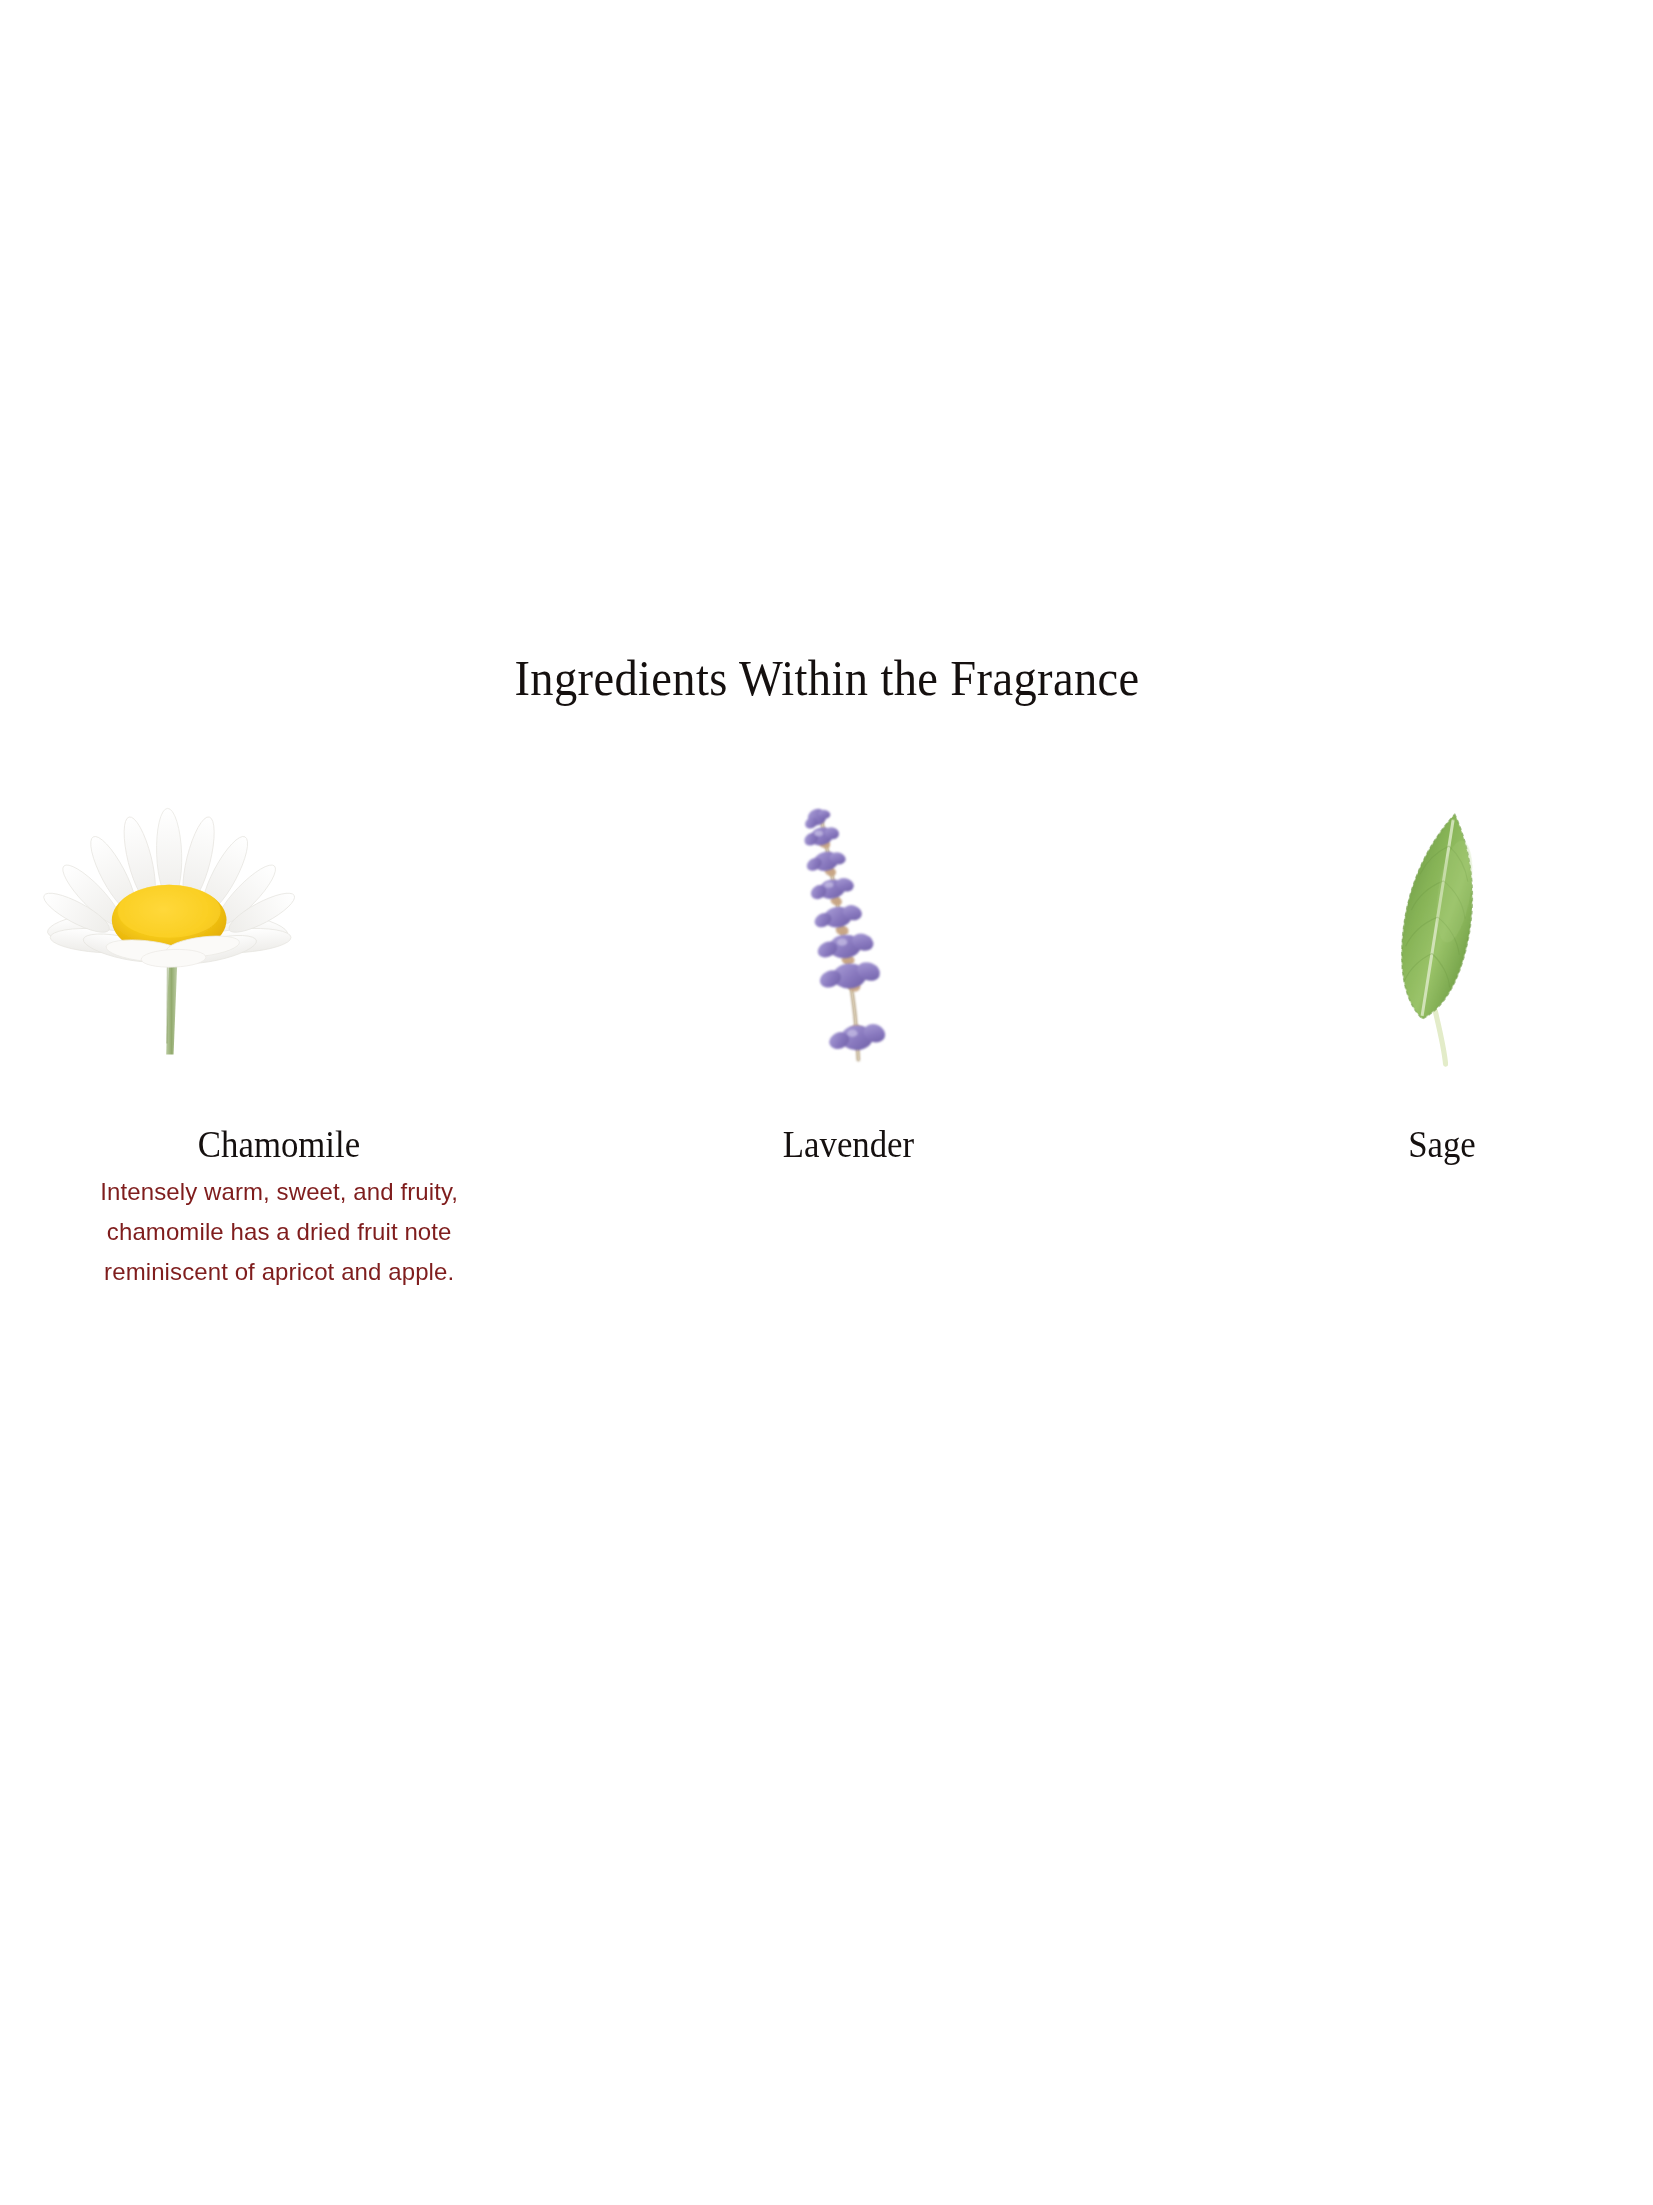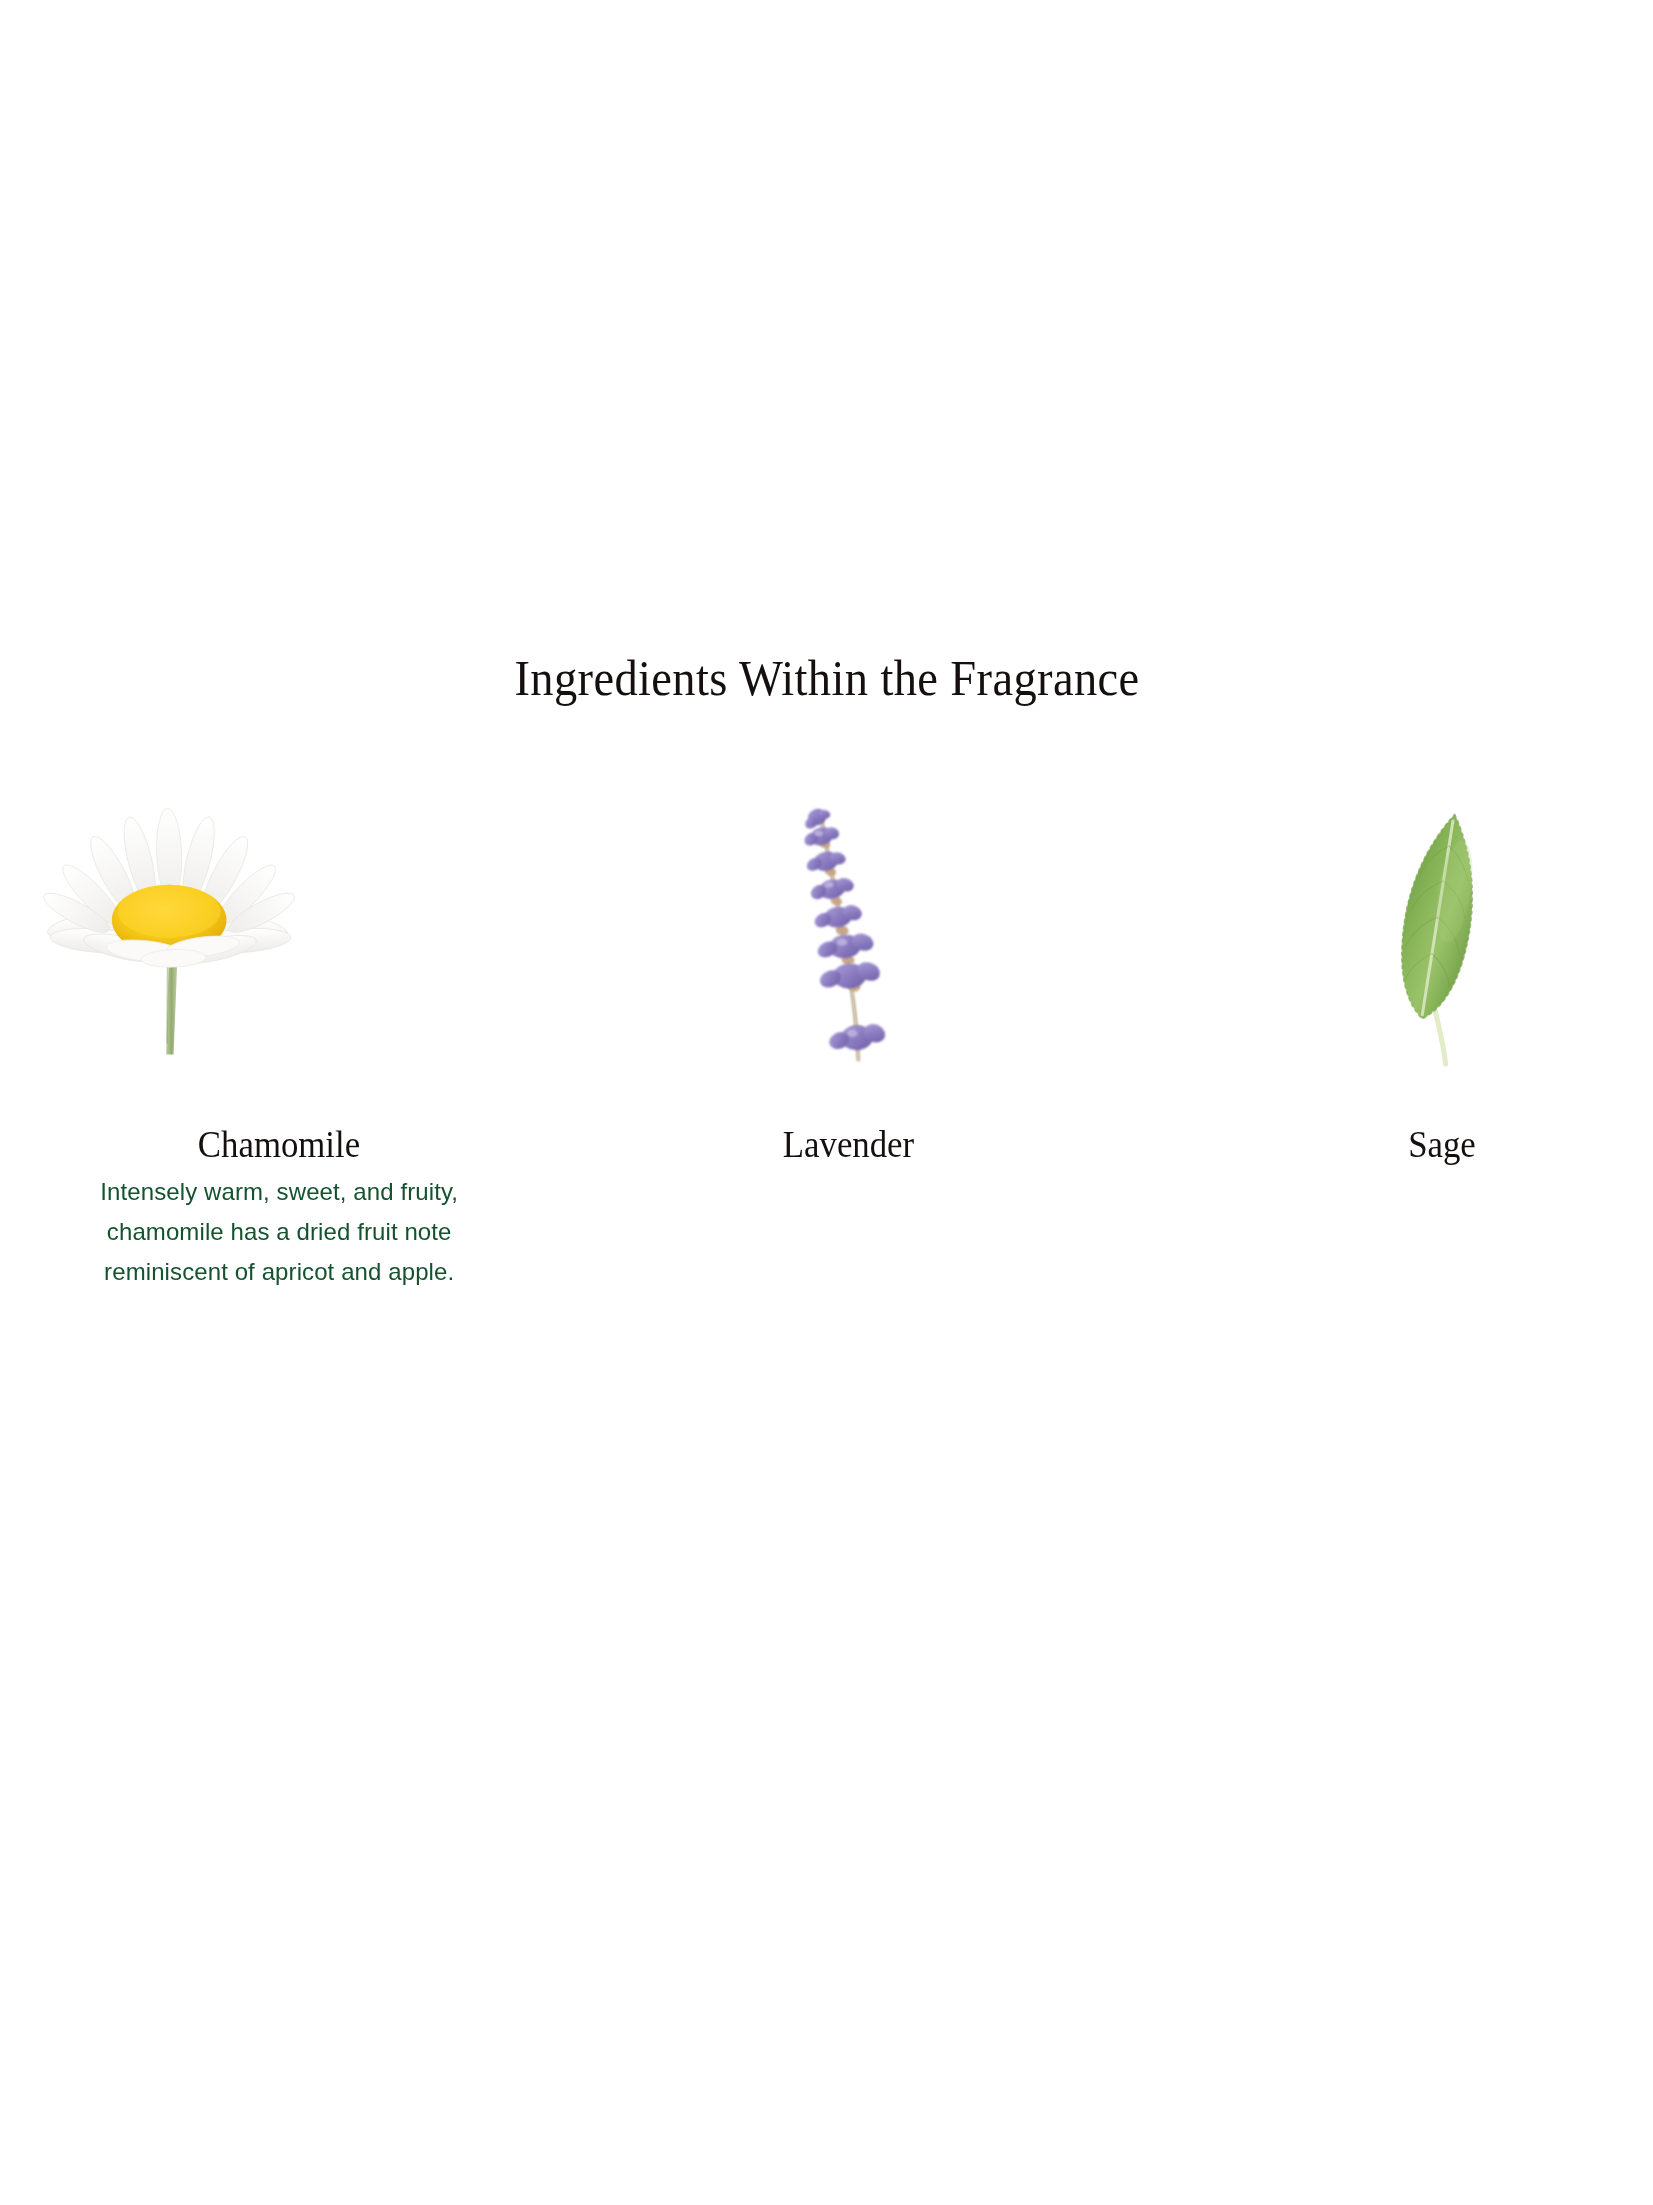--- a/index.html
+++ b/index.html
@@ -81,21 +81,21 @@
     color: #15100f;
     font-weight: 400;
     margin-top: 16px;
     text-align: center;
     transform: scaleX(0.94);
   }
   .ingredient-desc {
     font-family: "Liberation Sans", sans-serif;
     font-size: 24px;
     line-height: 40px;
-    color: #14532d;
+    color: #7f1d1d;
     text-align: center;
     font-weight: 300;
     letter-spacing: 0.1px;
     margin-top: 7.4px;
   }
   .col-1 .ingredient-name, .col-1 .ingredient-desc { width: 382px; margin-left: 7.4px; }
   .col-2 .ingredient-name, .col-2 .ingredient-desc { width: 345px; margin-left: 43px; }
   .col-3 .ingredient-name, .col-3 .ingredient-desc { width: 382px; margin-left: 126px; }
 </style>
 </head>

